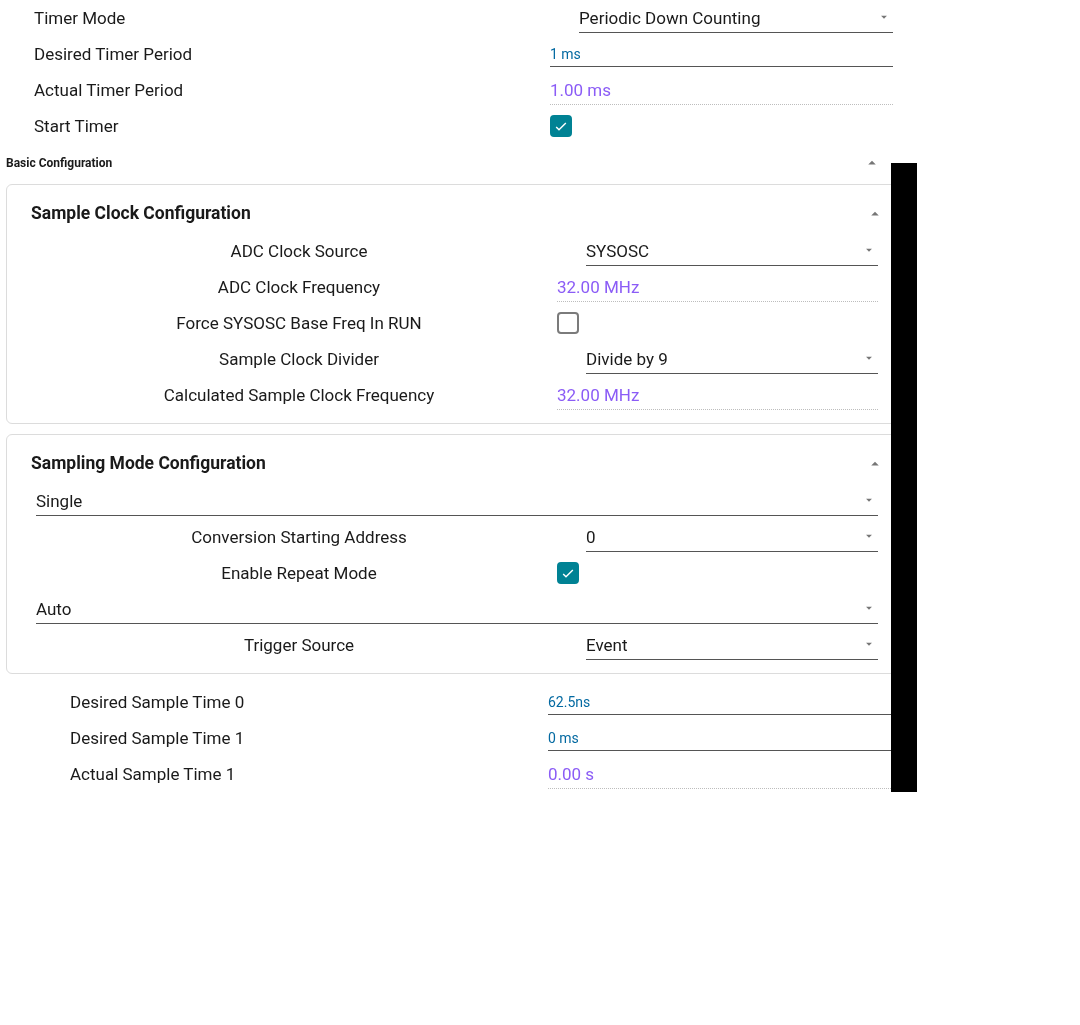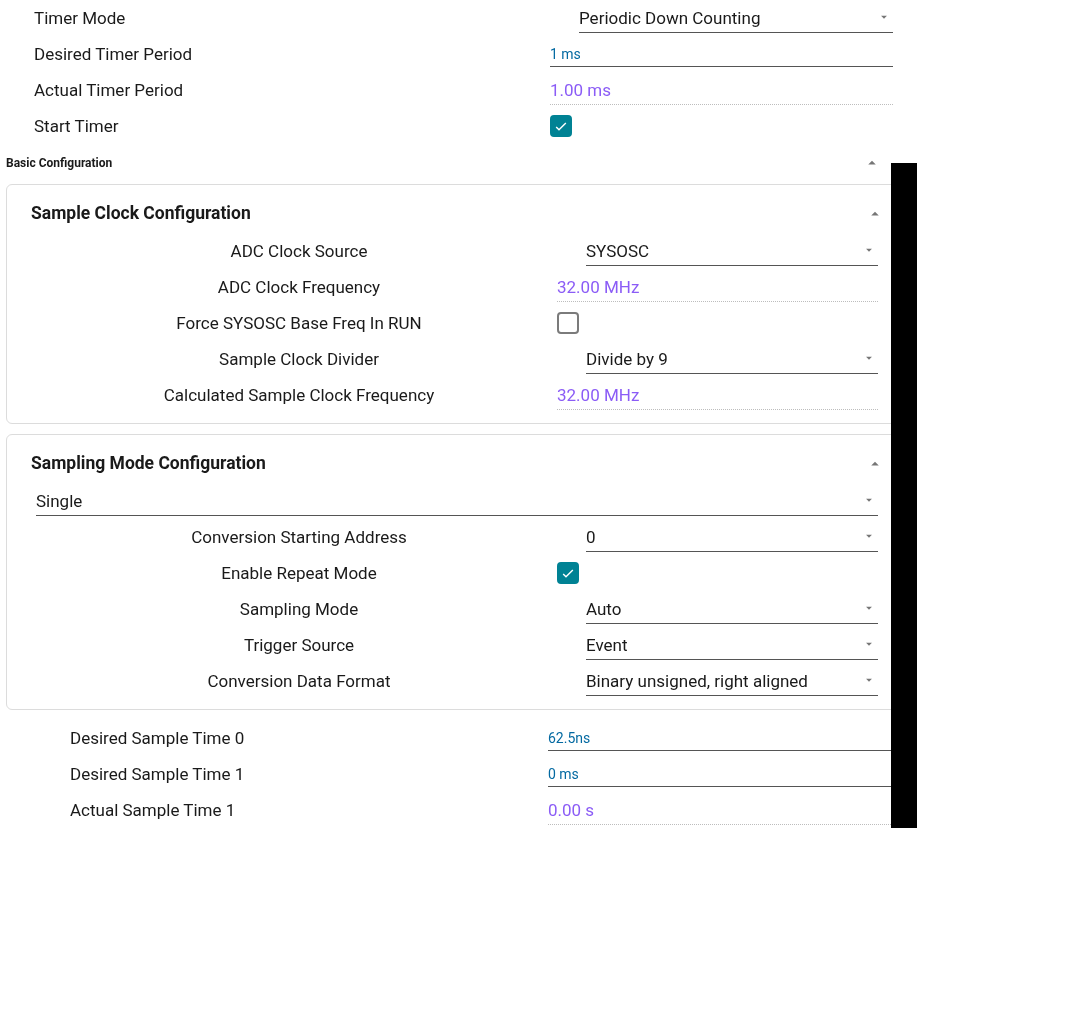--- a/index.html
+++ b/index.html
@@ -291,21 +291,20 @@
       <div class="control">
         <span class="cb checked" id="cb-repeat">
           <svg width="16" height="16" viewBox="0 0 24 24">
               <path d="M9 16.2l-3.5-3.5L4 14.2 9 19.2 20 8.2 18.5 6.7z" fill="#fff"></path>
             </svg>
         </span>
       </div>
     </div>
 
     <div class="row">
-      <div class="label pad-1">Sampling Mode</div>
       <div class="control">
         <div class="select">
           <span class="val">Auto</span>
           <span class="caret">
             <svg width="14" height="14" viewBox="0 0 24 24">
                 <path d="M7 10l5 5 5-5z" fill="#767676"></path>
               </svg>
           </span>
         </div>
       </div>
@@ -318,33 +317,20 @@
           <span class="val">Event</span>
           <span class="caret">
             <svg width="14" height="14" viewBox="0 0 24 24">
                 <path d="M7 10l5 5 5-5z" fill="#767676"></path>
               </svg>
           </span>
         </div>
       </div>
     </div>
 
-    <div class="row">
-      <div class="label pad-1">Conversion Data Format</div>
-      <div class="control">
-        <div class="select">
-          <span class="val">Binary unsigned, right aligned</span>
-          <span class="caret">
-            <svg width="14" height="14" viewBox="0 0 24 24">
-                <path d="M7 10l5 5 5-5z" fill="#767676"></path>
-              </svg>
-          </span>
-        </div>
-      </div>
-    </div>
   </div>
 
   <div class="row">
     <div class="label outer" style="flex-basis:500px">Desired Sample Time 0</div>
     <div class="control">
       <div class="txt">62.5ns</div>
     </div>
   </div>
 
 

